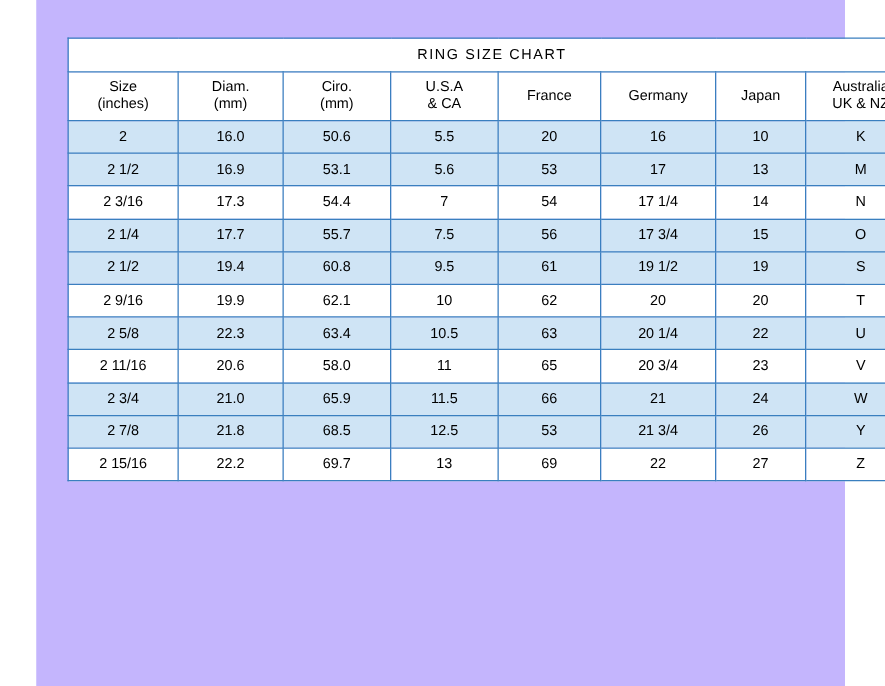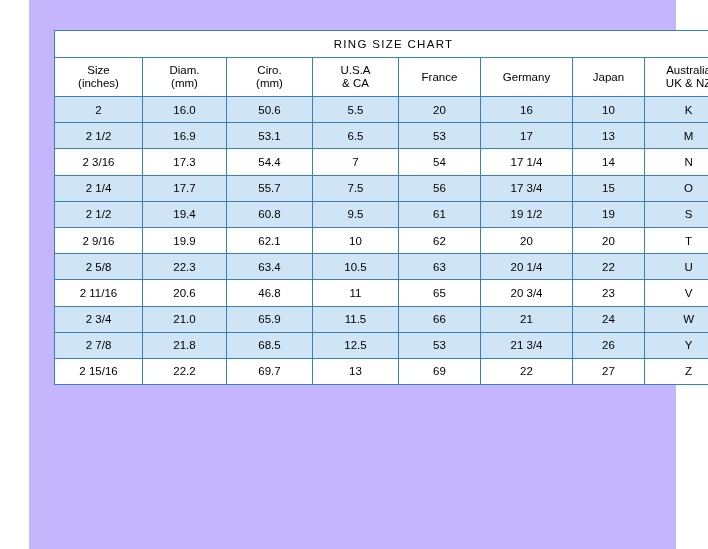--- a/index.html
+++ b/index.html
@@ -137,21 +137,21 @@
             <td>5.5</td>
             <td>20</td>
             <td>16</td>
             <td>10</td>
             <td>K</td>
           </tr>
           <tr class="data-row row-alt">
             <td>2 1/2</td>
             <td>16.9</td>
             <td>53.1</td>
-            <td>6.5</td>
+            <td>5.6</td>
             <td>53</td>
             <td>17</td>
             <td>13</td>
             <td>M</td>
           </tr>
           <tr class="data-row row-plain">
             <td>2 3/16</td>
             <td>17.3</td>
             <td>54.4</td>
             <td>7</td>
@@ -196,21 +196,21 @@
             <td>63.4</td>
             <td>10.5</td>
             <td>63</td>
             <td>20 1/4</td>
             <td>22</td>
             <td>U</td>
           </tr>
           <tr class="data-row row-plain">
             <td>2 11/16</td>
             <td>20.6</td>
-            <td>46.8</td>
+            <td>58.0</td>
             <td>11</td>
             <td>65</td>
             <td>20 3/4</td>
             <td>23</td>
             <td>V</td>
           </tr>
           <tr class="data-row row-alt">
             <td>2 3/4</td>
             <td>21.0</td>
             <td>65.9</td>

